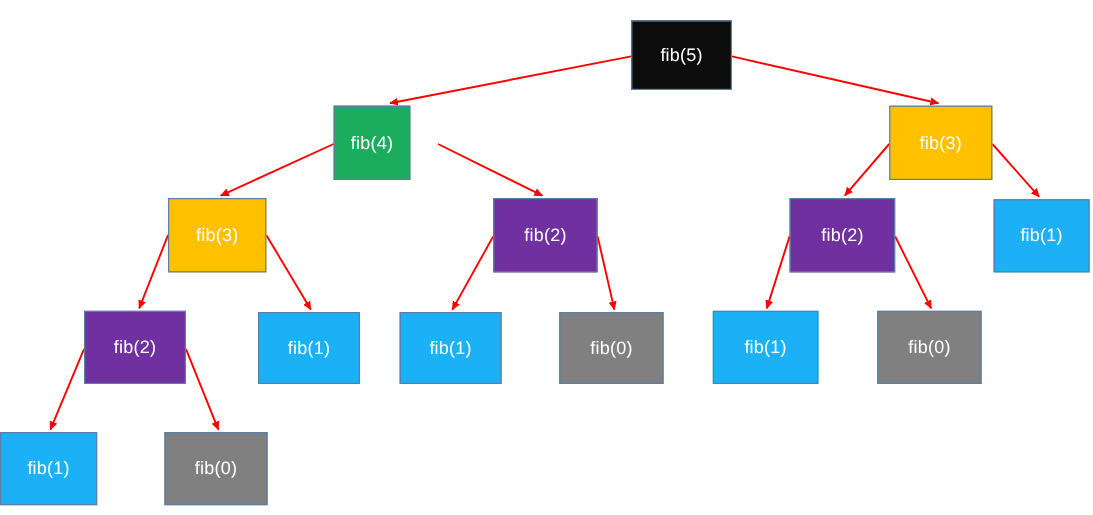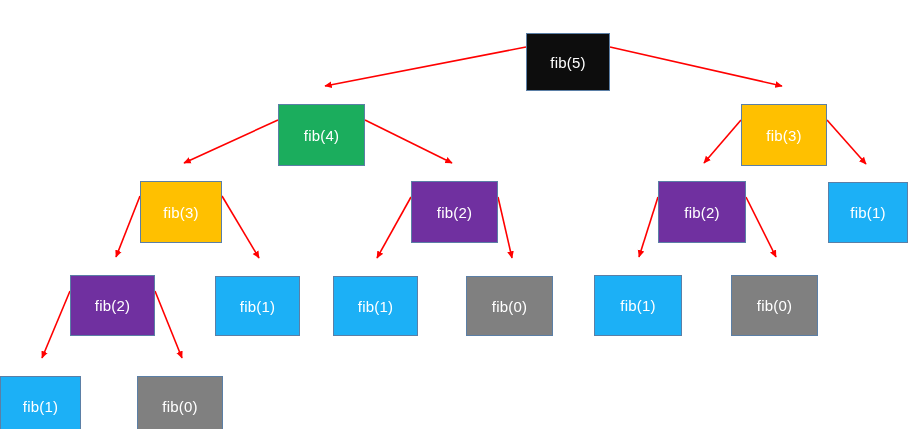--- a/index.html
+++ b/index.html
@@ -34,21 +34,20 @@
     align-items: center;
     justify-content: center;
     color: #ffffff;
     font-family: "Liberation Sans", sans-serif;
     font-size: 15px;
     font-weight: 400;
     letter-spacing: 0.2px;
     line-height: 1;
     white-space: nowrap;
     user-select: none;
-    margin-top: 16px;
   }
   .node-label {
     display: block;
   }
 </style>
 </head>
 <body>
 
 <div id="canvas">
   <svg id="edge-layer" viewBox="0 0 911 429" width="911" height="429" xmlns="http://www.w3.org/2000/svg">
@@ -71,21 +70,21 @@
         <line x1="658" y1="197" x2="639" y2="257" stroke="#FF0000" stroke-width="1.6" marker-end="url(#arrowhead)"></line>
         <line x1="746" y1="197" x2="776" y2="257" stroke="#FF0000" stroke-width="1.6" marker-end="url(#arrowhead)"></line>
         <line x1="70" y1="291" x2="42" y2="358" stroke="#FF0000" stroke-width="1.6" marker-end="url(#arrowhead)"></line>
         <line x1="155" y1="291" x2="182" y2="358" stroke="#FF0000" stroke-width="1.6" marker-end="url(#arrowhead)"></line>
       </g>
   </svg>
   <div id="nodes-group">
       <div class="node" style="left: 526px; top: 17px; width: 84px; height: 58px; background: rgb(13, 13, 13);">
         <span class="node-label">fib(5)</span>
       </div>
-      <div class="node" style="left: 278px; top: 88px; width: 87px; height: 62px; background: rgb(27, 173, 93);">
+      <div class="node" style="left: 278px; top: 88px; width: 64px; height: 62px; background: rgb(27, 173, 93);">
         <span class="node-label">fib(4)</span>
       </div>
       <div class="node" style="left: 741px; top: 88px; width: 86px; height: 62px; background: rgb(255, 192, 0);">
         <span class="node-label">fib(3)</span>
       </div>
       <div class="node" style="left: 140px; top: 165px; width: 82px; height: 62px; background: rgb(255, 192, 0);">
         <span class="node-label">fib(3)</span>
       </div>
       <div class="node" style="left: 411px; top: 165px; width: 87px; height: 62px; background: rgb(112, 48, 160);">
         <span class="node-label">fib(2)</span>

